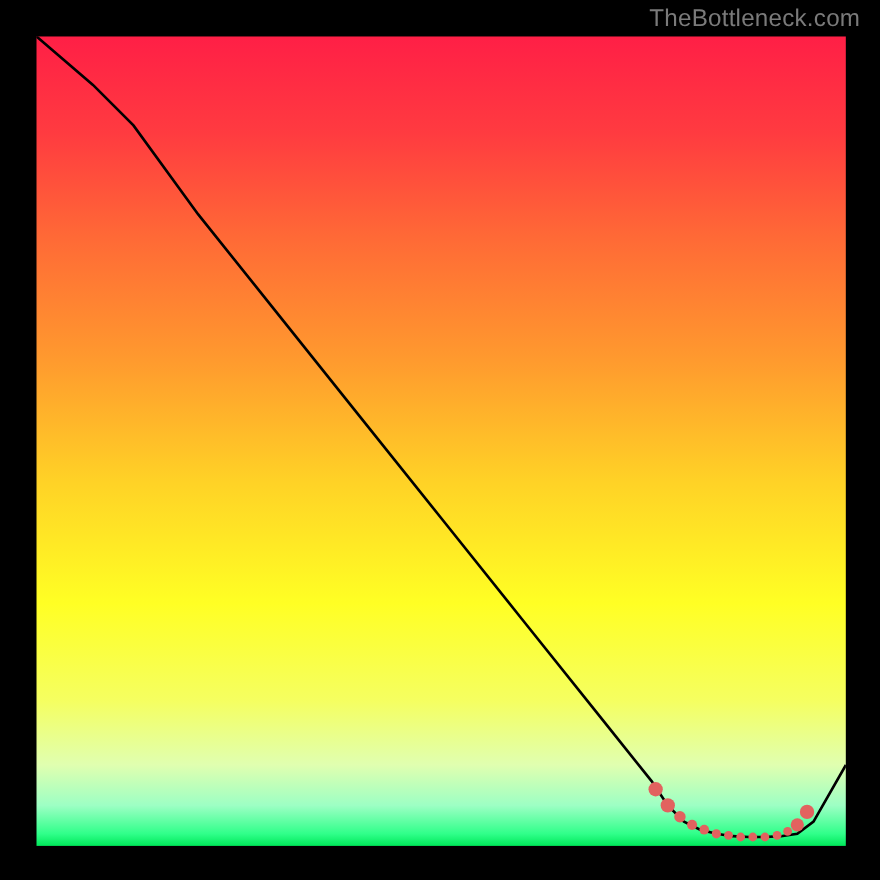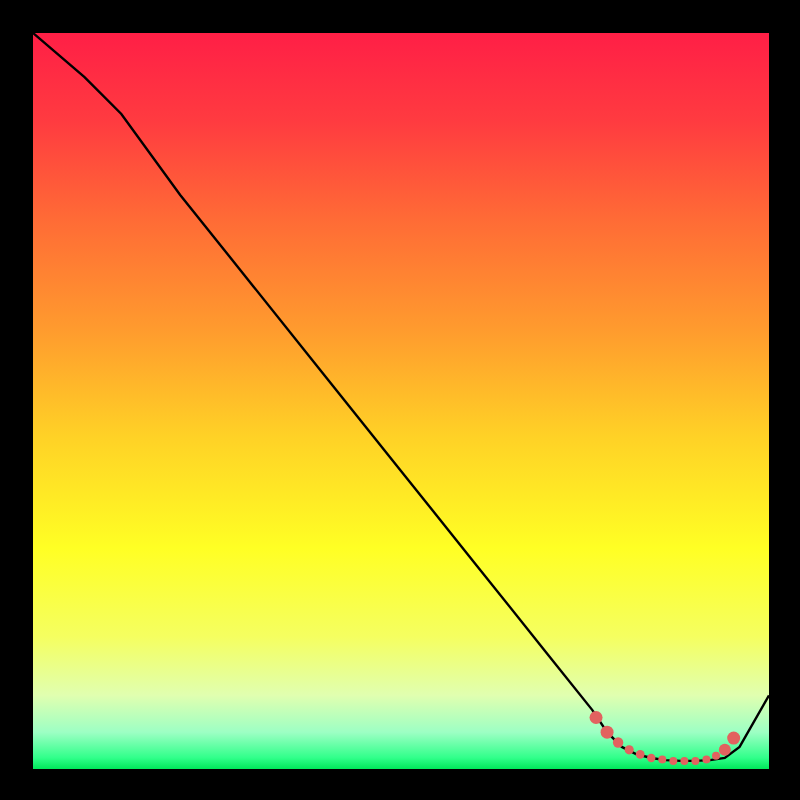--- a/index.html
+++ b/index.html
@@ -32,20 +32,21 @@
     top: 33px;
     width: 736px;
     height: 736px;
   }
   svg { display: block; }
 </style>
 </head>
 <body>
 
 <div class="outer">
+  <div class="watermark">TheBottleneck.com</div>
   <div class="plot">
     <svg id="svg" width="736" height="736" viewBox="0 0 736 736">
       <defs>
         <linearGradient id="bg-grad" x1="0" y1="0" x2="0" y2="1">
             <stop offset="0%" stop-color="#ff1f46"></stop>
             <stop offset="12%" stop-color="#ff3b40"></stop>
             <stop offset="25%" stop-color="#ff6a36"></stop>
             <stop offset="40%" stop-color="#ff9a2e"></stop>
             <stop offset="55.00000000000001%" stop-color="#ffd226"></stop>
             <stop offset="70%" stop-color="#ffff24"></stop>

